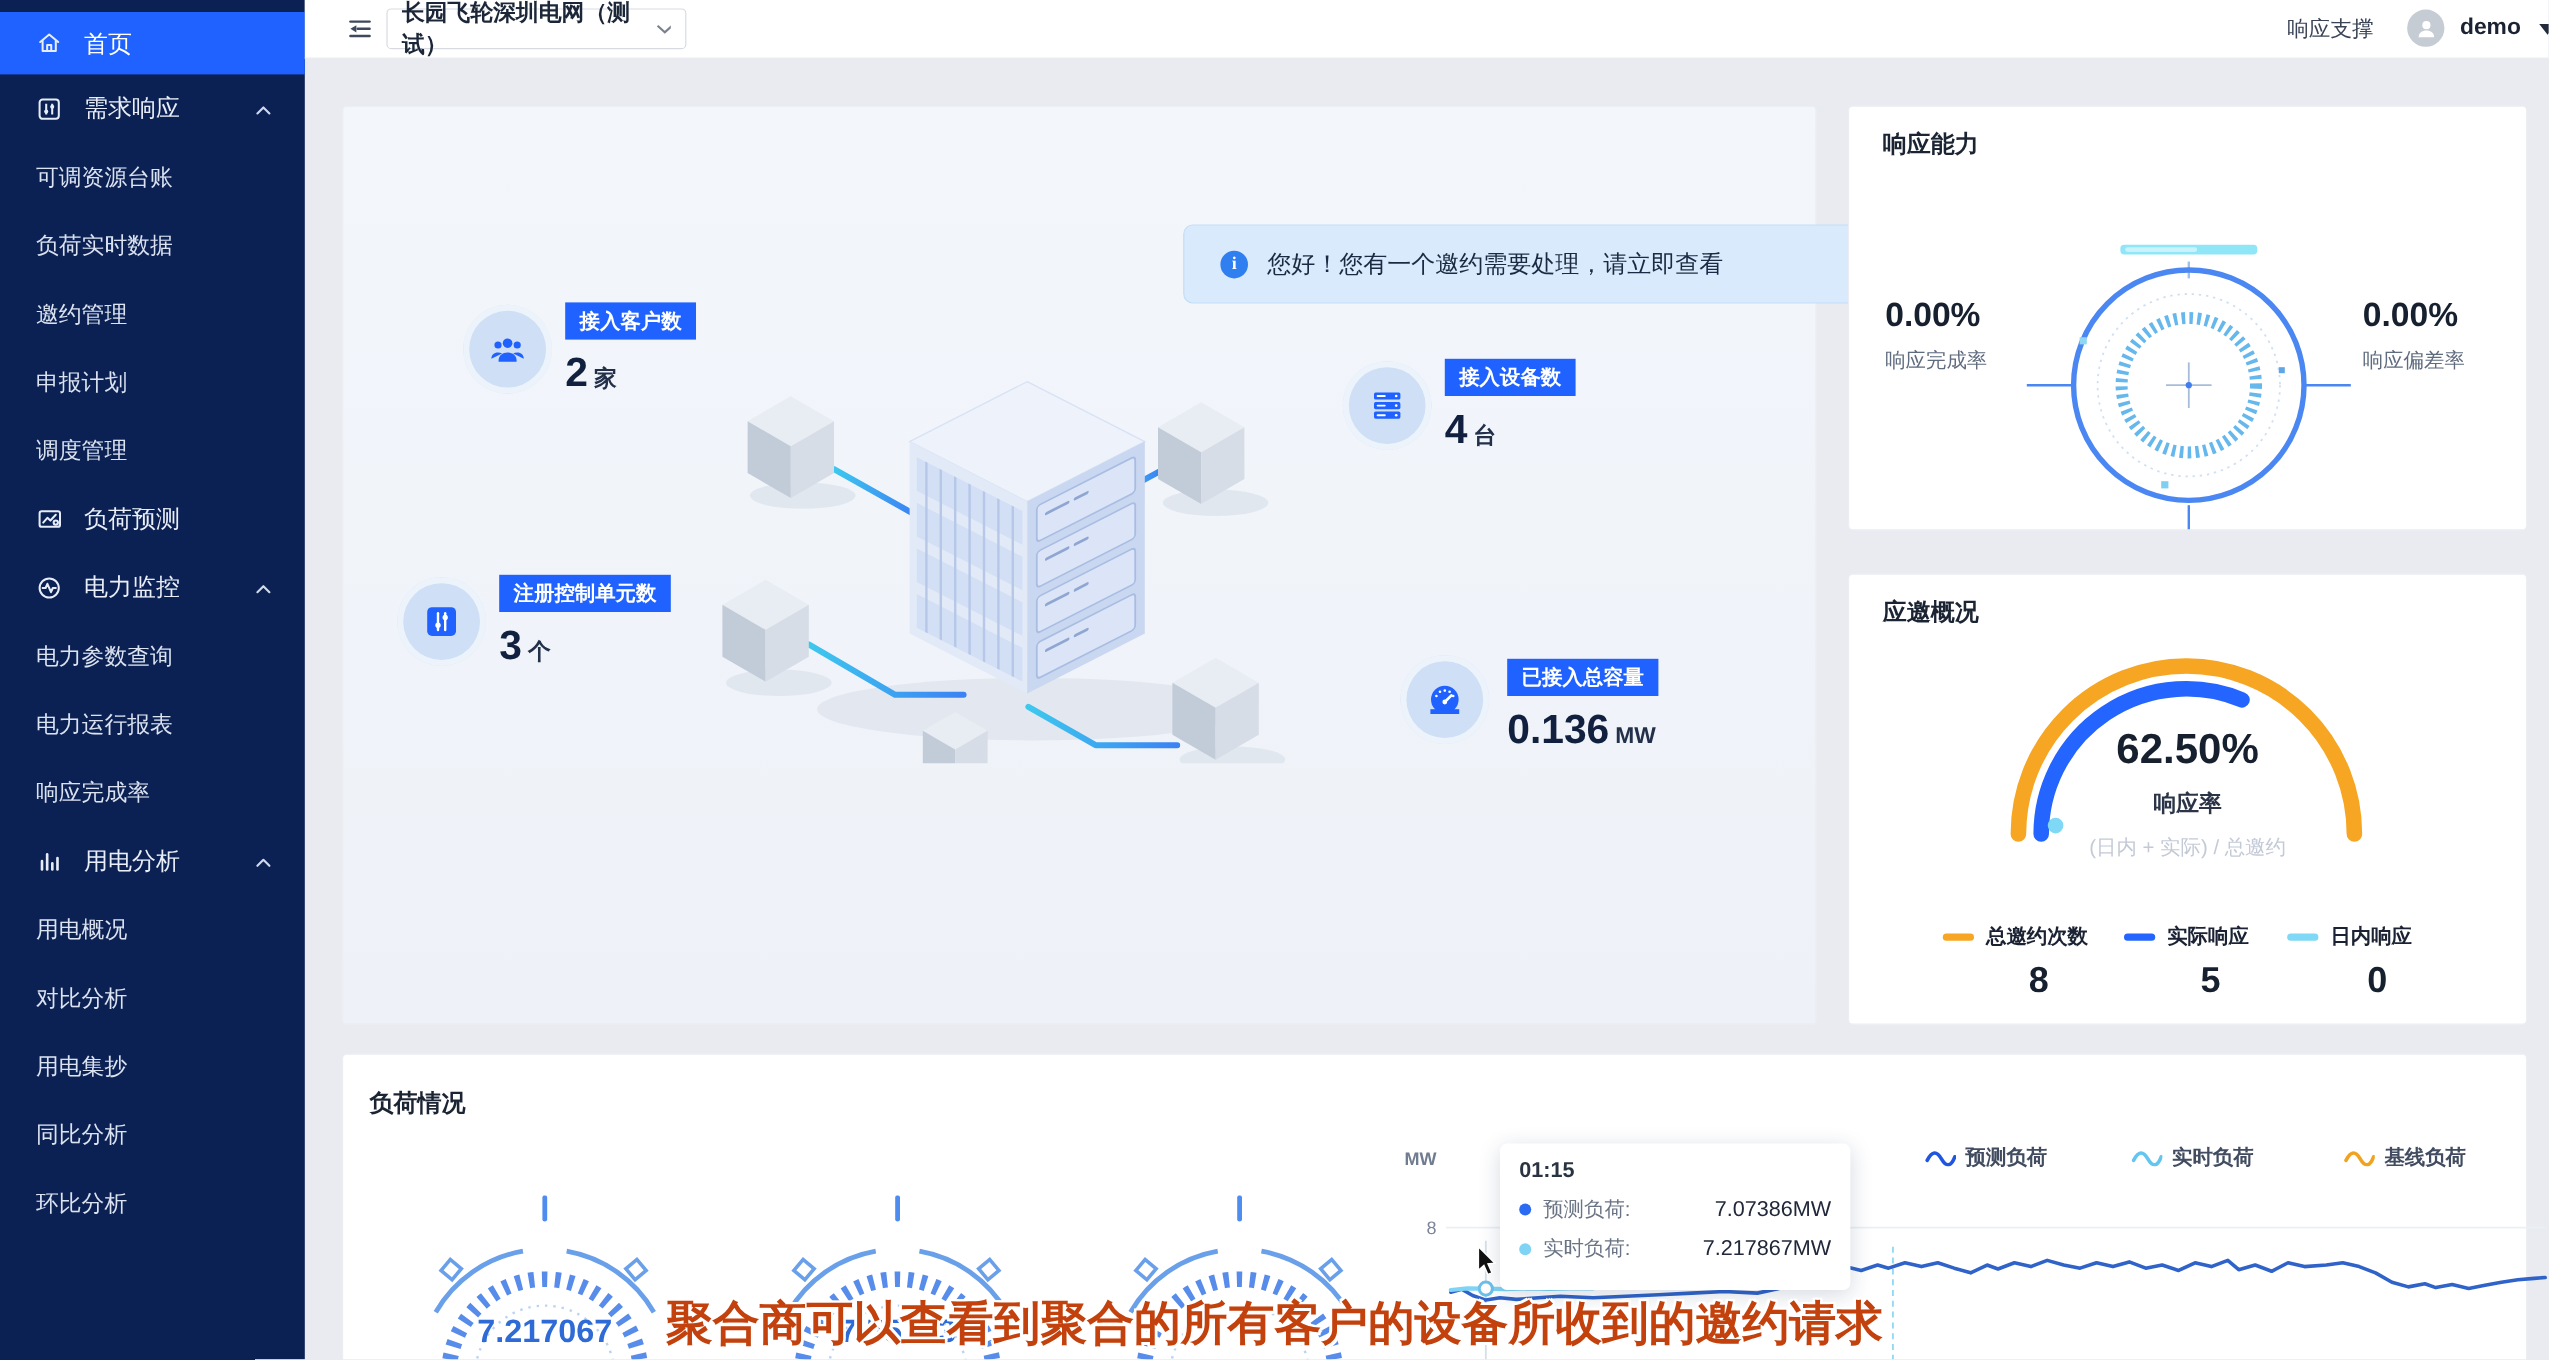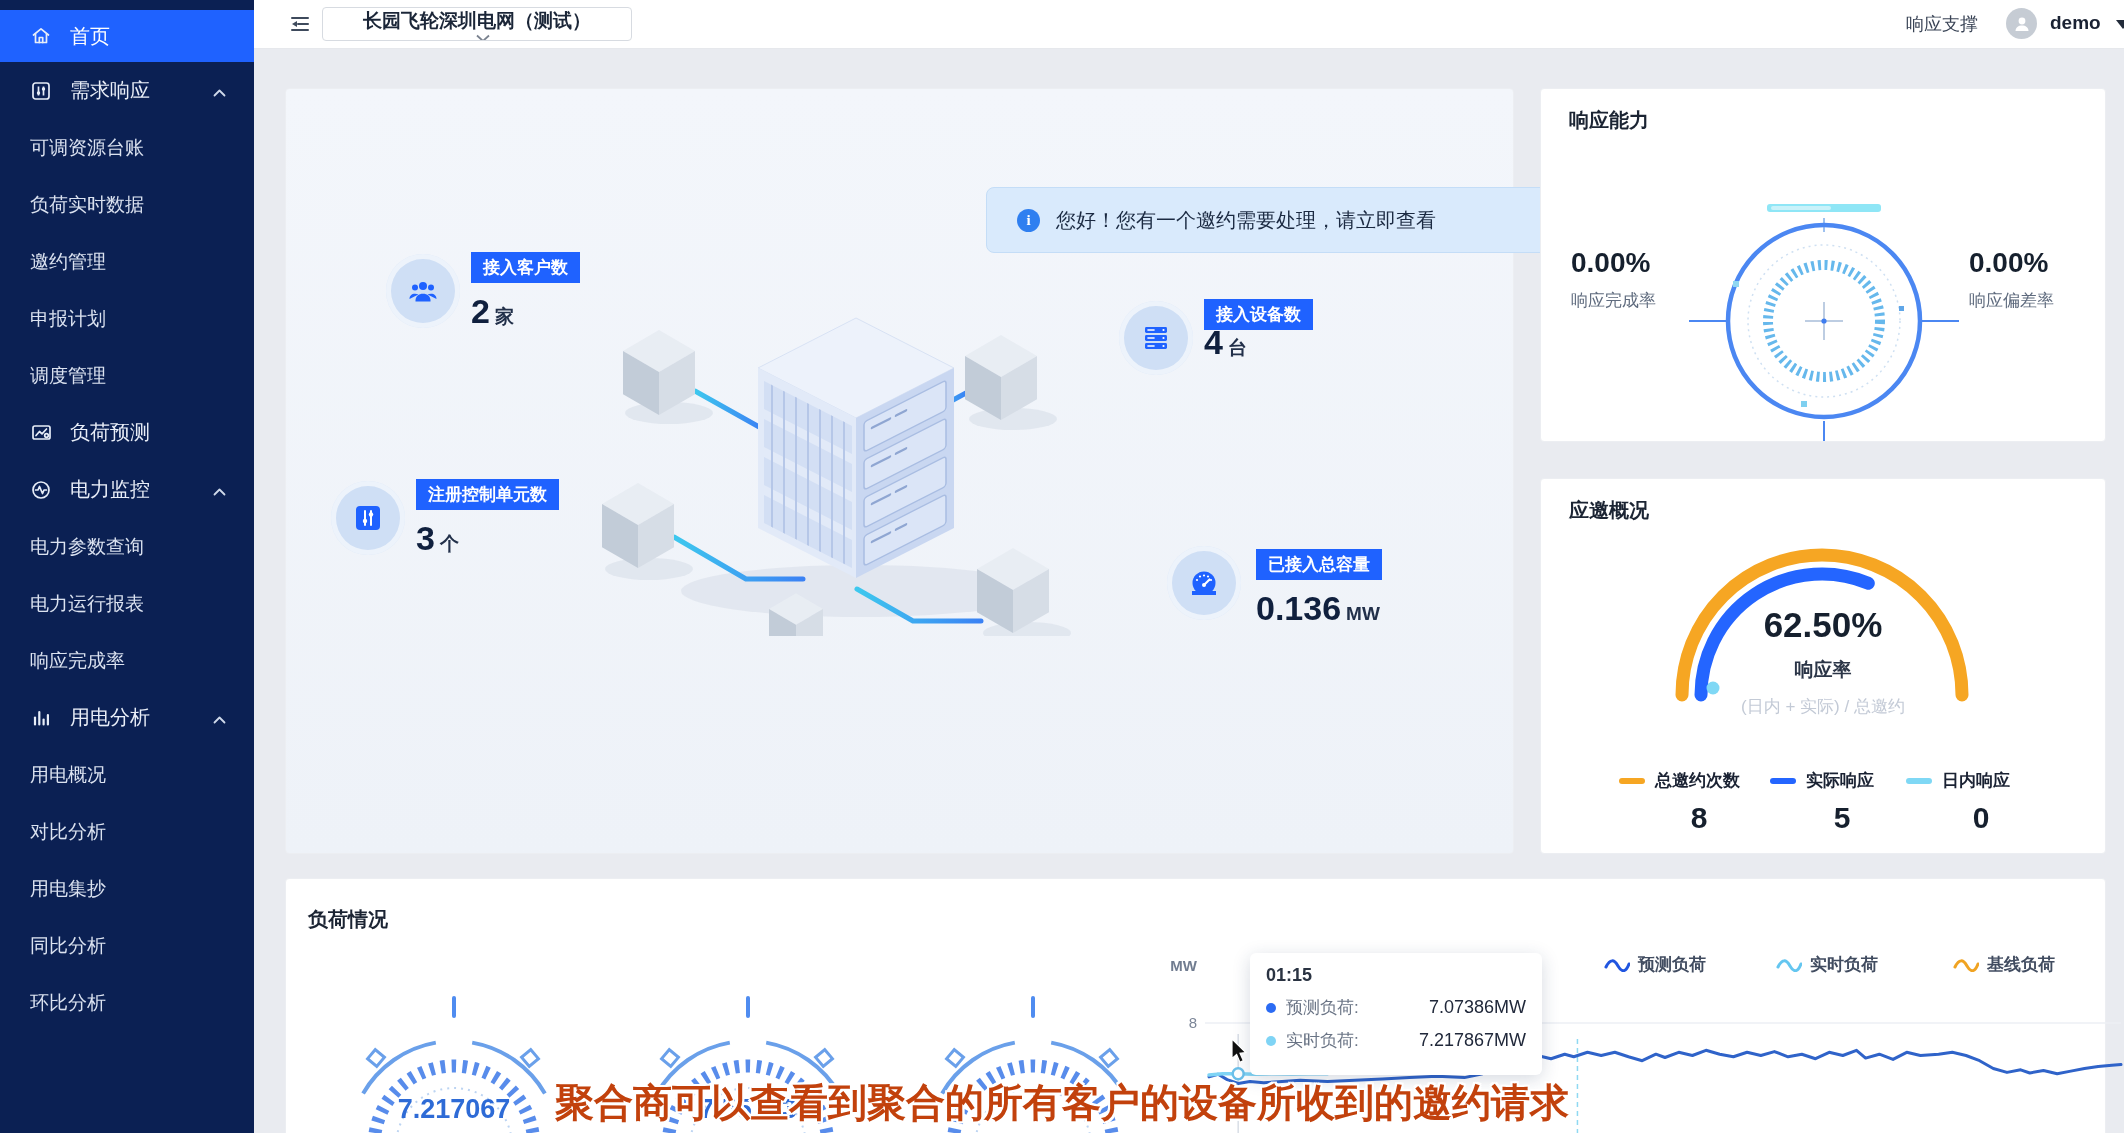--- a/index.html
+++ b/index.html
@@ -10,21 +10,21 @@
   
   #sidebar{position:absolute;left:0;top:0;width:254px;height:1133px;background:#0b2053;}
   #logo{height:48px;display:flex;align-items:center;padding-left:22px;color:#fff;font-size:29px;font-weight:800;letter-spacing:1px;}
   .nav-item{height:57px;display:flex;align-items:center;padding-left:30px;color:#e9eef8;font-size:20px;cursor:pointer;position:relative;}
   .nav-item.child{color:#dbe2f0;font-size:19px;}
   .nav-item.active{background:#1f62ff;height:52px;color:#fff;}
   .nav-ic{width:22px;height:22px;margin-right:18px;display:inline-flex;align-items:center;justify-content:center;}
   .chev{position:absolute;right:28px;top:50%;transform:translateY(-50%);}
   
   #topbar{position:absolute;left:254px;top:0;width:1870px;height:48px;background:#fff;border-bottom:1px solid #e6e8ec;}
-  #org-select{position:absolute;left:68px;top:7px;width:310px;height:34px;border:1px solid #d7dbe1;border-radius:4px;background:#fff;display:flex;align-items:center;padding:0 12px;font-size:19px;font-weight:600;color:#1b2638;box-sizing:border-box;flex-direction:column;}
+  #org-select{position:absolute;left:68px;top:7px;width:250px;height:34px;border:1px solid #d7dbe1;border-radius:4px;background:#fff;display:flex;align-items:center;padding:0 12px;font-size:19px;font-weight:600;color:#1b2638;box-sizing:border-box;}
   
   .badge{display:inline-block;background:#1f62ff;color:#fff;font-size:17px;font-weight:700;padding:4px 12px;}
   .stat-val{font-size:34px;font-weight:800;color:#10203e;}
   .stat-unit{font-size:19px;font-weight:600;color:#22304a;margin-left:5px;}
   .stat-ic{width:74px;height:74px;border-radius:50%;background:#cfdff5;box-shadow:inset 0 0 0 5px rgba(255,255,255,.62);display:flex;align-items:center;justify-content:center;}
   
   #banner{position:absolute;left:700px;top:98px;width:743px;height:64px;background:#d9eafc;border:1px solid #c4ddf7;border-radius:8px;display:flex;align-items:center;}
   
   #tooltip{position:absolute;left:1250px;top:953px;width:292px;height:122px;background:#fff;border-radius:6px;box-shadow:0 4px 18px rgba(30,50,90,.18);padding:12px 16px;box-sizing:border-box;z-index:6;}
   .tt-row{display:flex;align-items:center;margin-top:10px;font-size:17px;color:#6a7485;}
@@ -303,21 +303,21 @@
               <line x1="6" y1="21" x2="12" y2="21"></line>
             </g>
             <g fill="#fff">
               <circle cx="21.5" cy="5" r="1.1"></circle>
               <circle cx="21.5" cy="13" r="1.1"></circle>
               <circle cx="21.5" cy="21" r="1.1"></circle>
             </g>
           </svg>
       </div>
       <div class="abs" style="left:85px;top:-2px;white-space:nowrap;"><span class="badge">接入设备数</span></div>
-      <div class="abs" style="left:85px;top:22px;white-space:nowrap;"><span class="stat-val">4</span><span class="stat-unit">台</span></div>
+      <div class="abs" style="left:85px;top:38px;white-space:nowrap;"><span class="stat-val">4</span><span class="stat-unit">台</span></div>
     </div>
 
     <div class="abs" style="left:45px;top:392px;">
       <div class="stat-ic">
         <svg width="28" height="28">
             <rect x="2" y="2" width="24" height="24" rx="4" fill="#1f62ff"></rect>
             <g stroke="#fff" stroke-width="2" stroke-linecap="round">
               <line x1="11" y1="7" x2="11" y2="21"></line>
               <line x1="17" y1="7" x2="17" y2="21"></line>
             </g>

